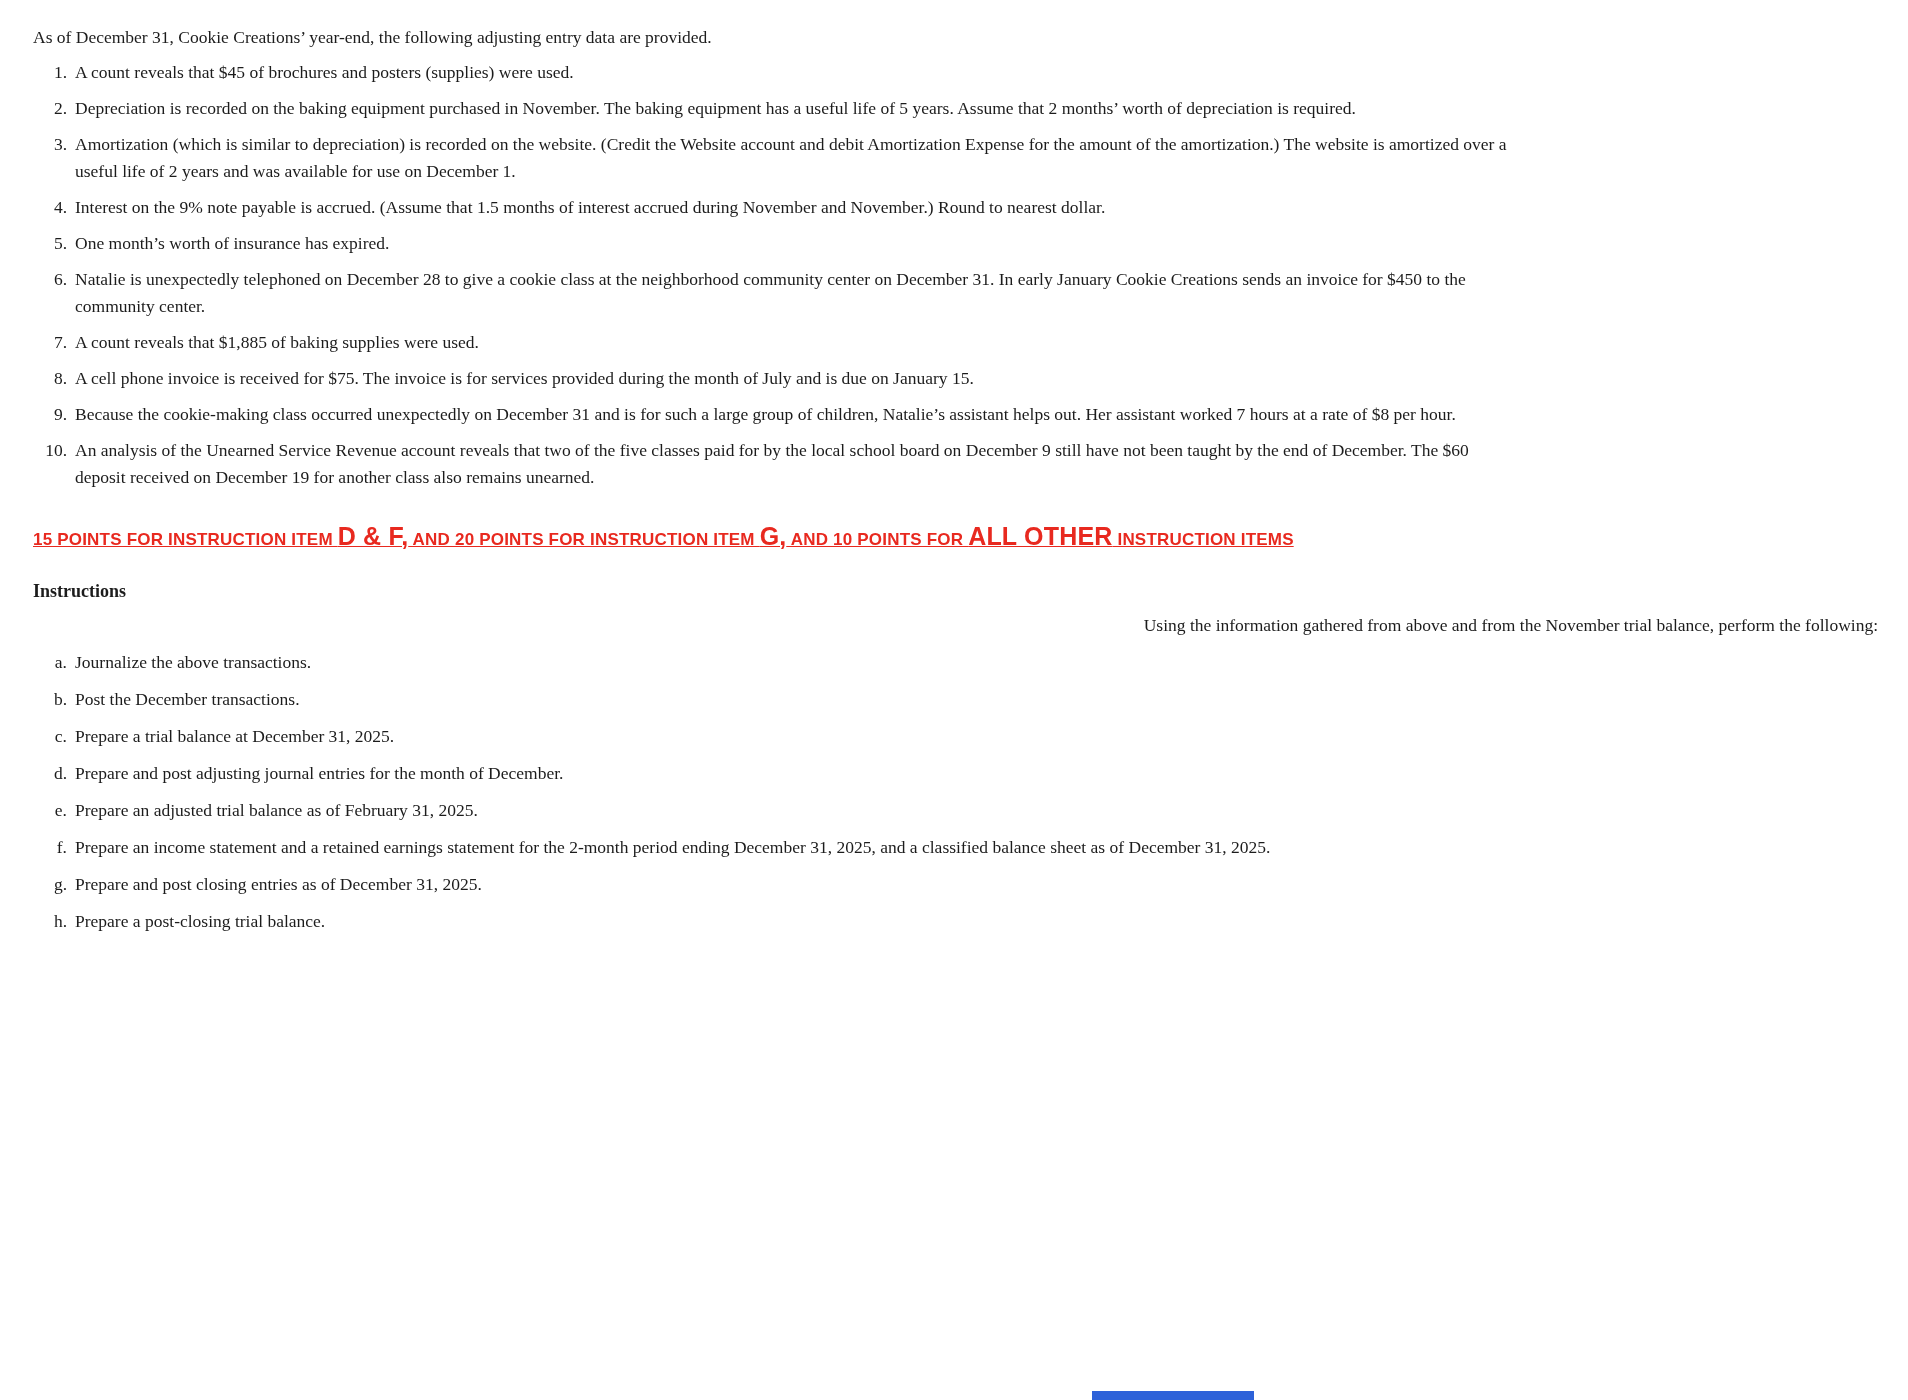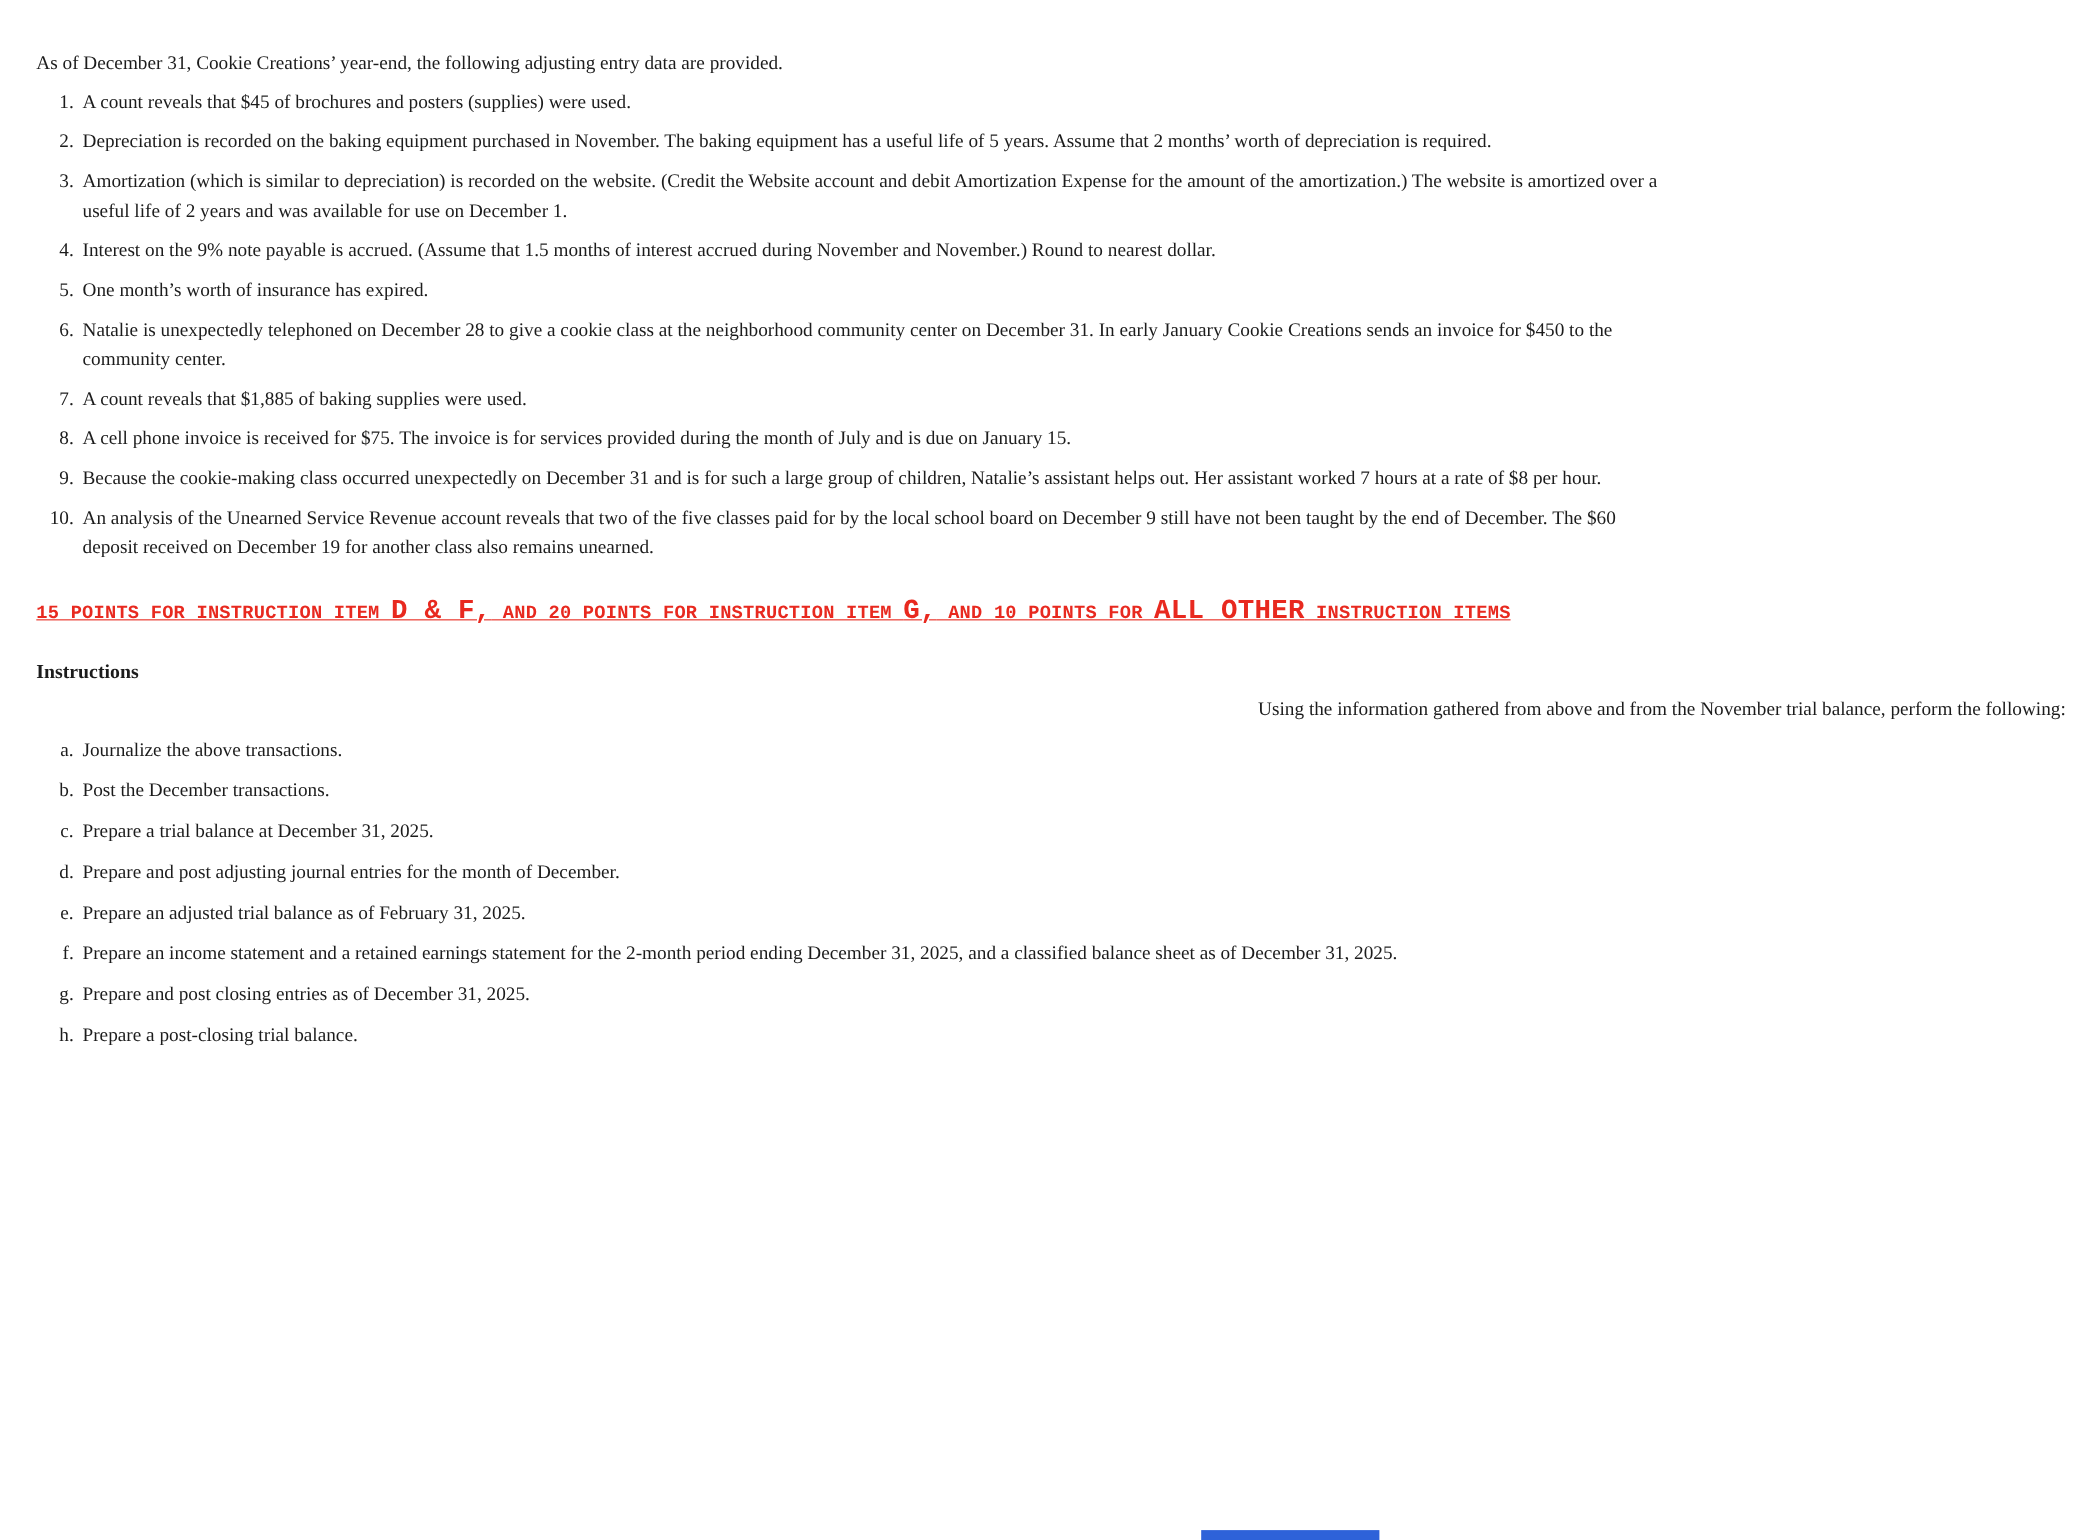--- a/index.html
+++ b/index.html
@@ -6,21 +6,20 @@
   html, body { width: 1908px; height: 1400px; }
   body {
     background: #ffffff;
     font-family: "Liberation Serif", serif;
     color: #1c1c1c;
     position: relative;
     overflow: hidden;
   }
   .content {
     padding: 24px 30px 0 33px;
-    margin-top: 20px;
   }
   .para {
     font-size: 17.5px;
     line-height: 27px;
     max-width: 1530px;
   }
   .list {
     margin-top: 8px;
   }
   .list-item {
@@ -35,21 +34,21 @@
     text-align: right;
     padding-right: 0;
   }
   .text-cell {
     flex: 1;
     padding-left: 8px;
     max-width: 1452px;
   }
   .banner {
     margin-top: 30px;
-    font-family: Liberation Mono, monospace;
+    font-family: Liberation Sans, sans-serif;
     font-weight: bold;
     font-size: 17px;
     letter-spacing: 0.2px;
     text-decoration: underline;
     line-height: 30px;
     max-width: 1600px;
   }
   .banner .lg {
     font-size: 25px;
   }

